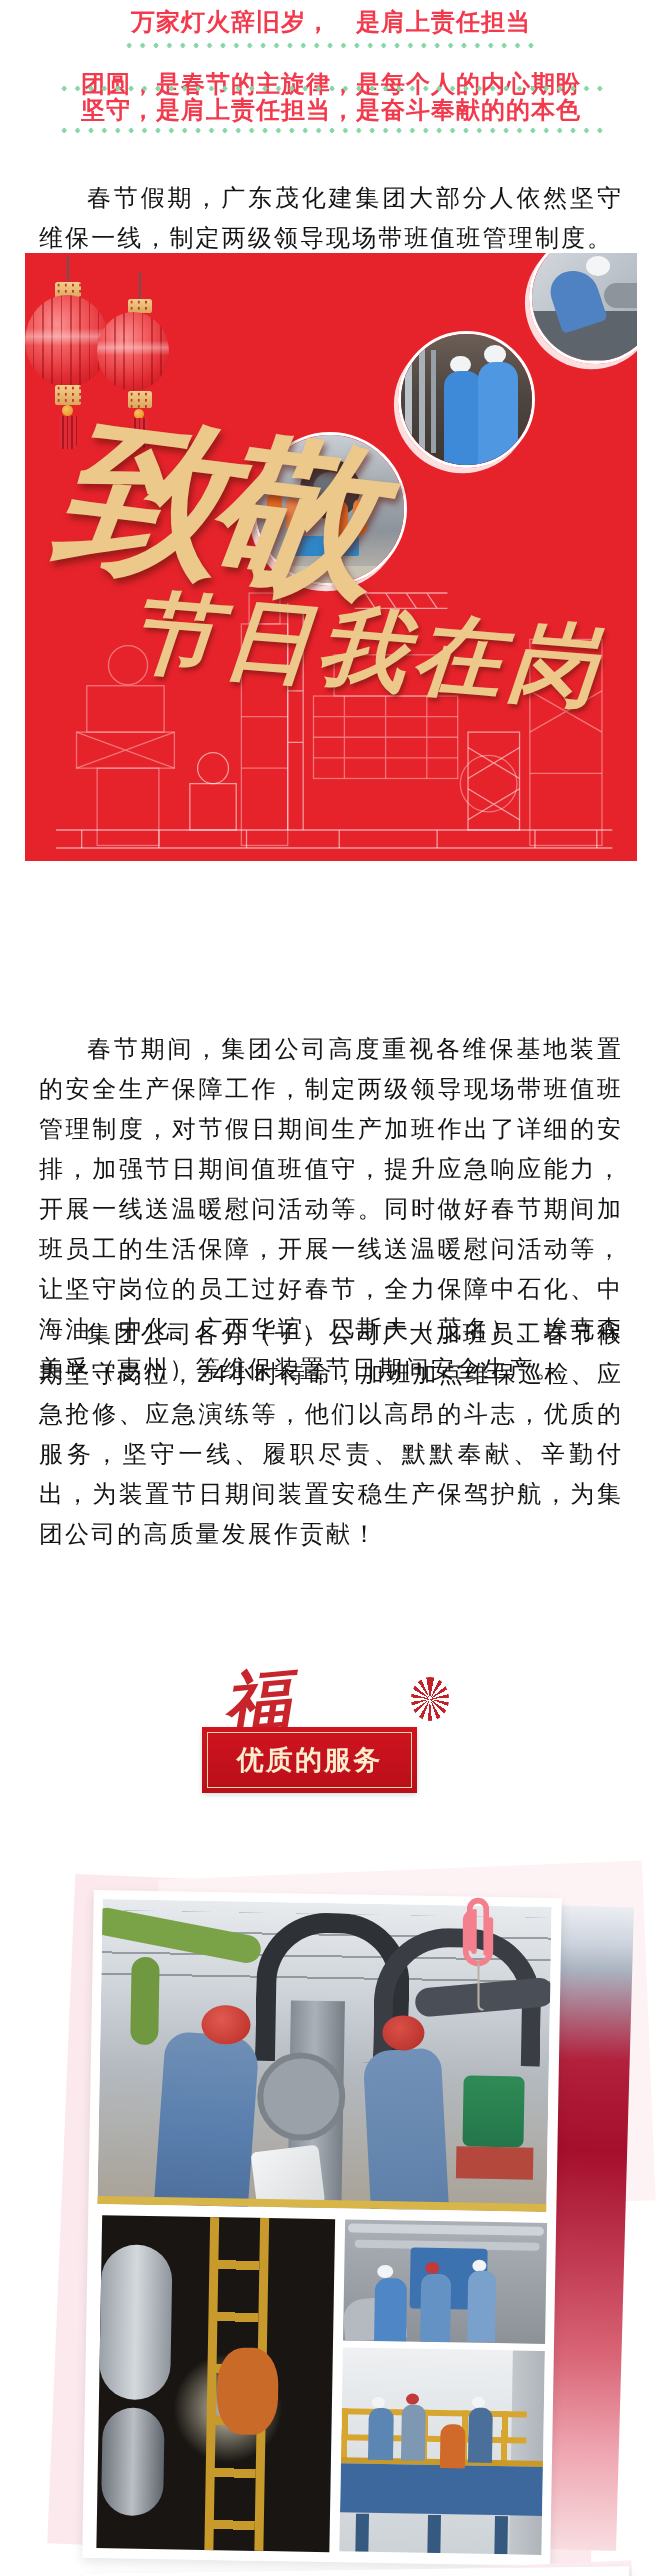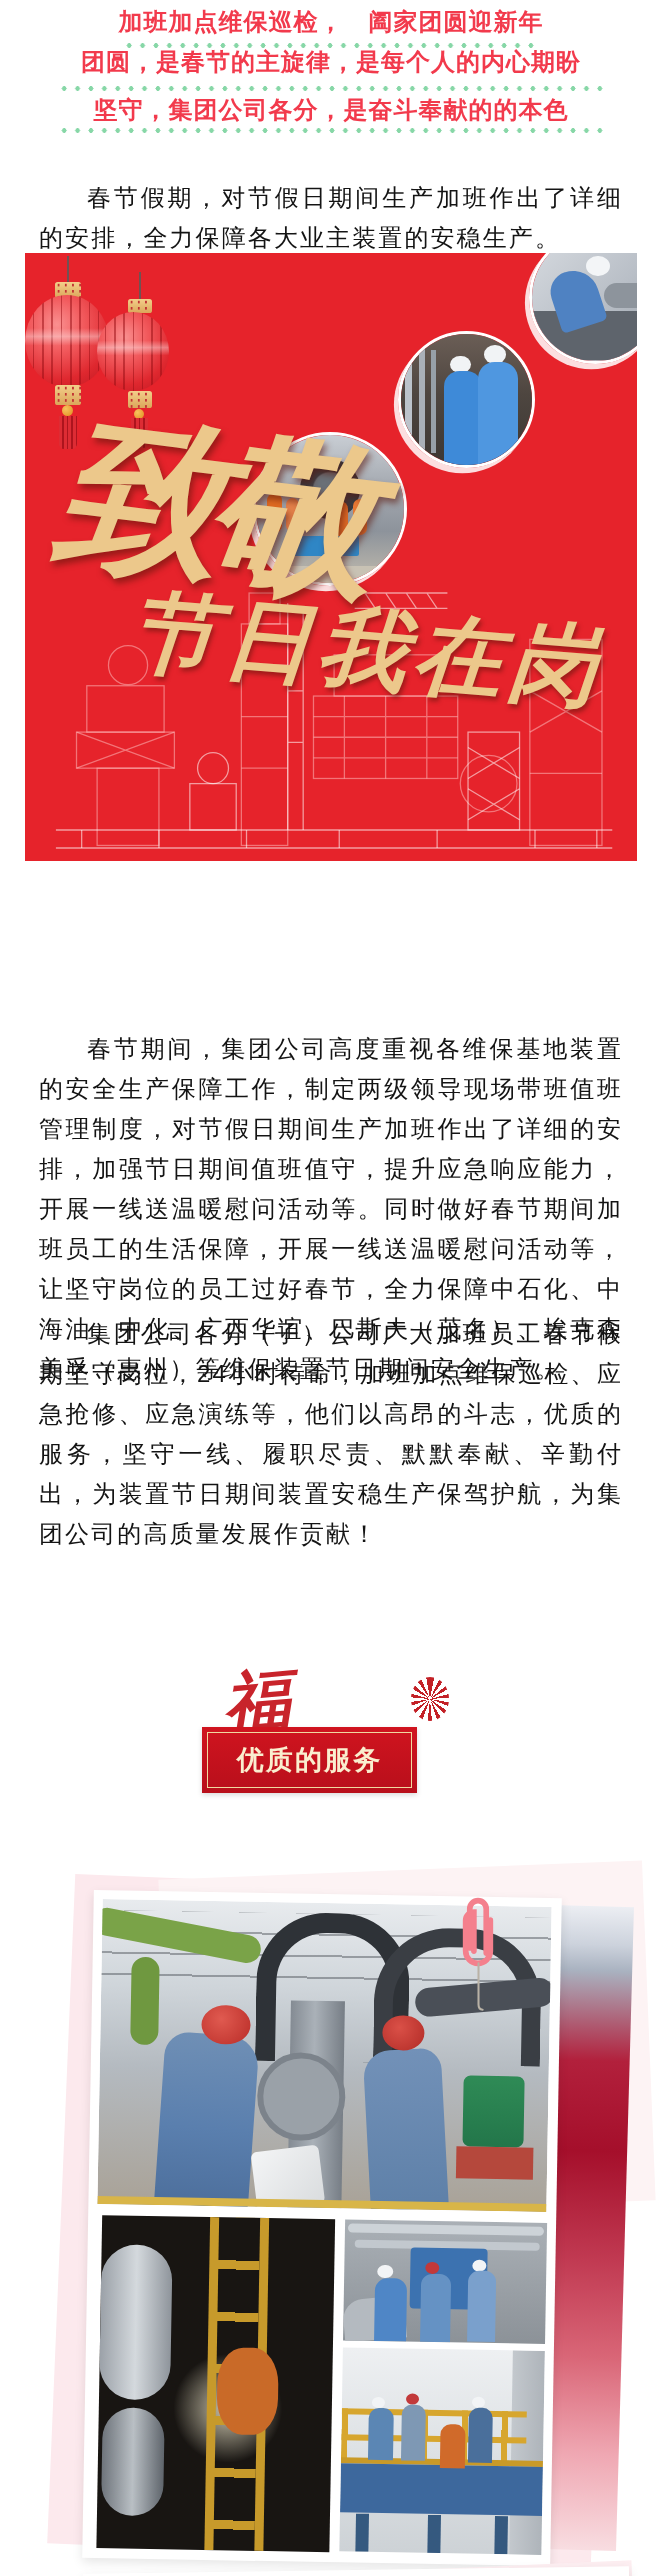--- a/index.html
+++ b/index.html
@@ -49,29 +49,29 @@
   .photo{overflow:hidden;}
   .cap50{border-radius:26px;}
   svg{display:block;}
 </style>
 </head>
 <body>
 
 <div id="canvas">
 
   <div class="abs" style="left:0;top:0;width:662px;height:170px;">
-    <div class="abs hline" style="top:6.2px;">加班加点维保巡检，　阖家团圆迎新年</div>
+    <div class="abs hline" style="top:6.2px;">万家灯火辞旧岁，　是肩上责任担当</div>
     <div class="abs dots" style="top:43px;width:417px;"></div>
-    <div class="abs hline" style="top:46px;">团圆，是春节的主旋律，是每个人的内心期盼</div>
+    <div class="abs hline" style="top:68px;">团圆，是春节的主旋律，是每个人的内心期盼</div>
     <div class="abs dots" style="top:86px;width:547px;"></div>
-    <div class="abs hline" style="top:94px;">坚守，集团公司各分，是奋斗奉献的的本色</div>
+    <div class="abs hline" style="top:94px;">坚守，是肩上责任担当，是奋斗奉献的的本色</div>
     <div class="abs dots" style="top:128px;width:547px;"></div>
   </div>
 
-  <div class="abs para" style="top:178px;">春节假期，对节假日期间生产加班作出了详细的安排，全力保障各大业主装置的安稳生产。</div>
+  <div class="abs para" style="top:178px;">春节假期，广东茂化建集团大部分人依然坚守维保一线，制定两级领导现场带班值班管理制度。</div>
 
   <div id="banner" class="abs">
 
     <svg class="abs" style="left:0;bottom:0;" width="612" height="299" viewBox="0 0 1188 580">
       <g fill="none" stroke="#ffc6c6" stroke-opacity="0.5" stroke-width="2.5">
         <rect x="120" y="240" width="150" height="90"></rect>
           <rect x="100" y="330" width="190" height="70"></rect>
         <rect x="140" y="400" width="120" height="150"></rect>
           <circle cx="200" cy="200" r="38"></circle>
         <path d="M100 330 L290 400 M290 330 L100 400"></path>

